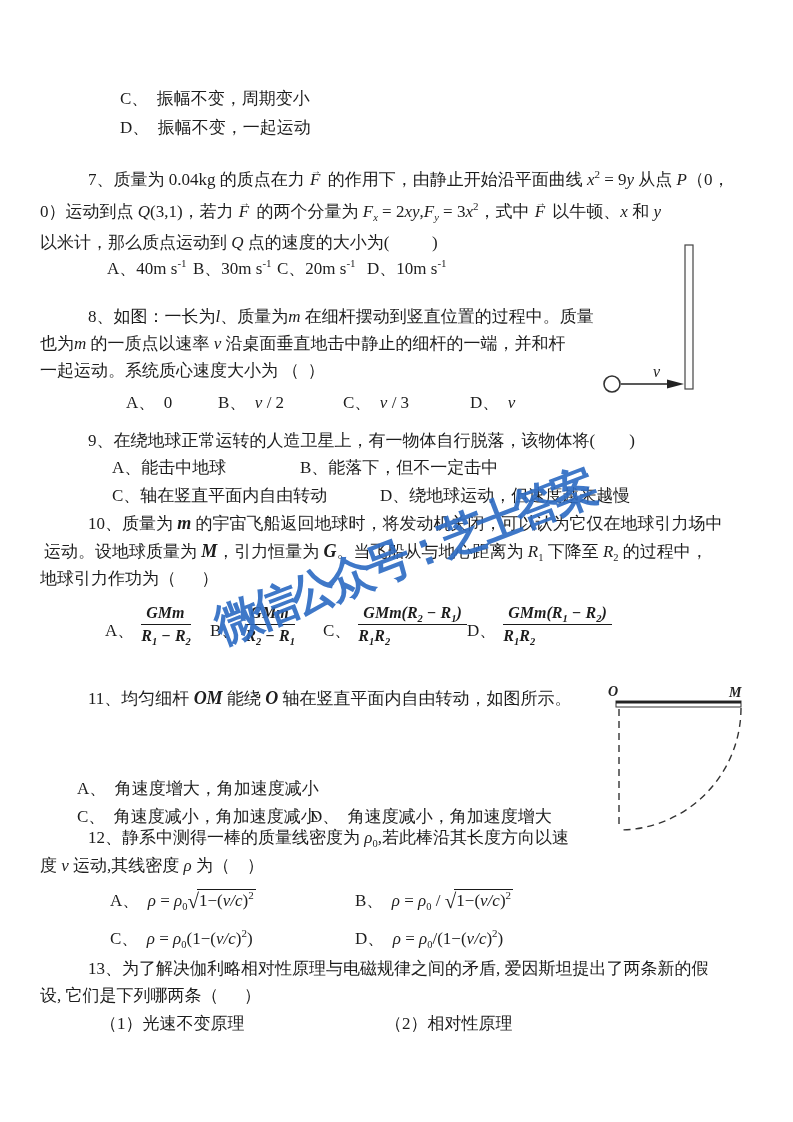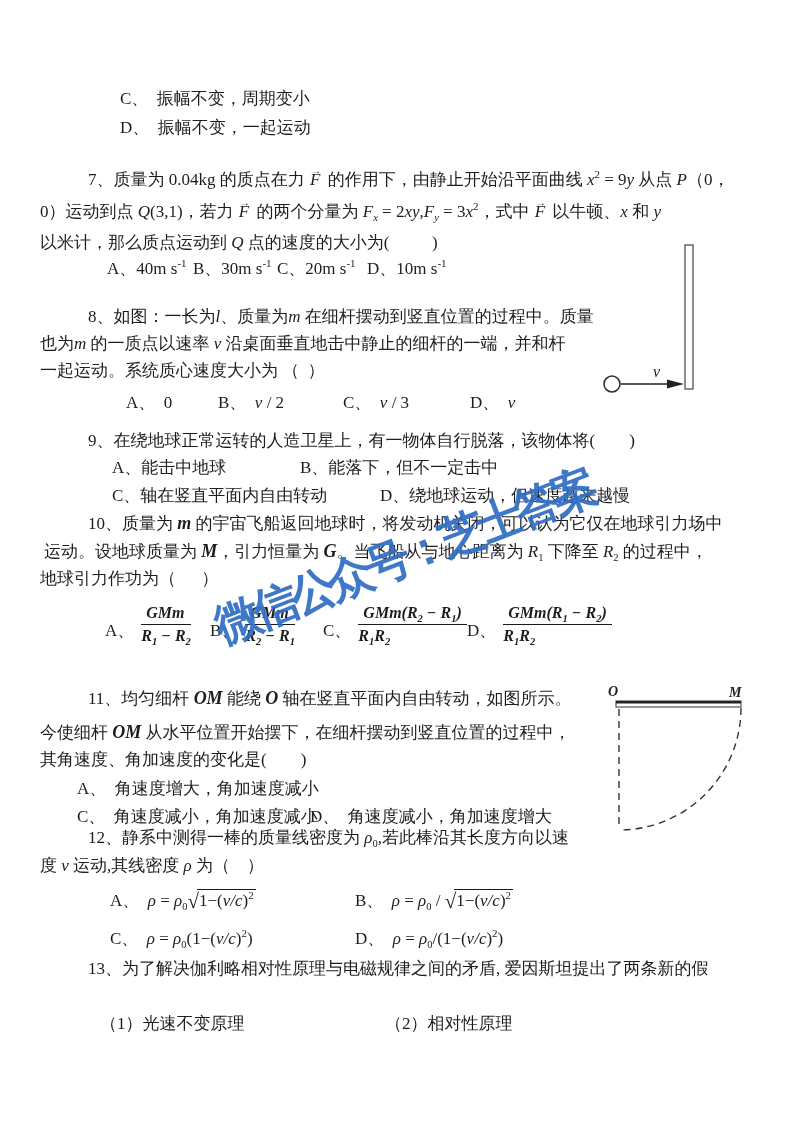--- a/index.html
+++ b/index.html
@@ -95,22 +95,20 @@
   </div>
   <div class="fopt" style="left:467px;top:603px">
     <span class="flabel">D、</span>
     <span class="frac">
         <span class="num"><span>GMm(</span><span>R</span><sub>1</sub><span> − </span><span>R</span><sub>2</sub><span>)</span></span>
         <span class="den"><span>R</span><sub>1</sub><span>R</span><sub>2</sub></span>
       </span>
   </div>
 
   <div class="line" style="left:88px;top:687px"><span>11、均匀细杆 </span><span class="mb">OM</span><span> 能绕 </span><span class="mb">O</span><span> 轴在竖直平面内自由转动，如图所示。</span></div>
-  <div class="line" style="left:40px;top:721px"><span>今使细杆 </span><span class="mb">OM</span><span> 从水平位置开始摆下，在细杆摆动到竖直位置的过程中，</span></div>
-  <div class="line" style="left:40px;top:749px">其角速度、角加速度的变化是(        )</div>
   <div class="line" style="left:77px;top:778px">A、  角速度增大，角加速度减小</div>
   <div class="line" style="left:77px;top:806px">C、  角速度减小，角加速度减小</div>
   <div class="line" style="left:310px;top:806px">D、  角速度减小，角加速度增大</div>
 
   <svg style="position:absolute;left:595px;top:672px" width="165" height="168" viewBox="0 0 165 168">
     <text x="13" y="24" font-size="14" font-style="italic" font-weight="bold" fill="#222">O</text>
     <text x="134" y="25" font-size="14" font-style="italic" font-weight="bold" fill="#222">M</text>
     <rect x="21" y="29" width="125" height="6" fill="#ffffff" stroke="#333" stroke-width="1"></rect>
     <line x1="21" y1="30.2" x2="146" y2="30.2" stroke="#222" stroke-width="2.4"></line>
     <line x1="24" y1="37" x2="24" y2="156" stroke="#333" stroke-width="1.4" stroke-dasharray="7 5"></line>
@@ -119,18 +117,19 @@
 
   <div class="line" style="left:88px;top:827px"><span>12、静系中测得一棒的质量线密度为 </span><span class="mi">ρ</span><sub>0</sub><span>,若此棒沿其长度方向以速</span></div>
   <div class="line" style="left:40px;top:855px"><span>度 </span><span class="mi">v</span><span> 运动,其线密度 </span><span class="mi">ρ</span><span> 为（    ）</span></div>
 
   <div class="line" style="left:110px;top:890px"><span>A、</span><span>  </span><span class="mi">ρ</span><span> = </span><span class="mi">ρ</span><sub>0</sub><span class="sqrt"><span class="rad">√</span><span class="radicand"><span>1−(</span><span class="mi">v/c</span><span>)</span><sup>2</sup></span></span></div>
   <div class="line" style="left:355px;top:890px"><span>B、</span><span>  </span><span class="mi">ρ</span><span> = </span><span class="mi">ρ</span><sub>0</sub><span> / </span><span class="sqrt"><span class="rad">√</span><span class="radicand"><span>1−(</span><span class="mi">v/c</span><span>)</span><sup>2</sup></span></span></div>
   <div class="line" style="left:110px;top:928px"><span>C、</span><span>  </span><span class="mi">ρ</span><span> = </span><span class="mi">ρ</span><sub>0</sub><span>(1−(</span><span class="mi">v/c</span><span>)</span><sup>2</sup><span>)</span></div>
   <div class="line" style="left:355px;top:928px"><span>D、</span><span>  </span><span class="mi">ρ</span><span> = </span><span class="mi">ρ</span><sub>0</sub><span>/(1−(</span><span class="mi">v/c</span><span>)</span><sup>2</sup><span>)</span></div>
 
   <div class="line" style="left:88px;top:958px">13、为了解决伽利略相对性原理与电磁规律之间的矛盾, 爱因斯坦提出了两条新的假</div>
+  <div class="line" style="left:40px;top:985px">设, 它们是下列哪两条（      ）</div>
   <div class="line" style="left:100px;top:1013px">（1）光速不变原理</div>
   <div class="line" style="left:385px;top:1013px">（2）相对性原理</div>
 
   <div class="watermark">微信公众号：芝士答案</div>
 
 </div>
 
 </body></html>

